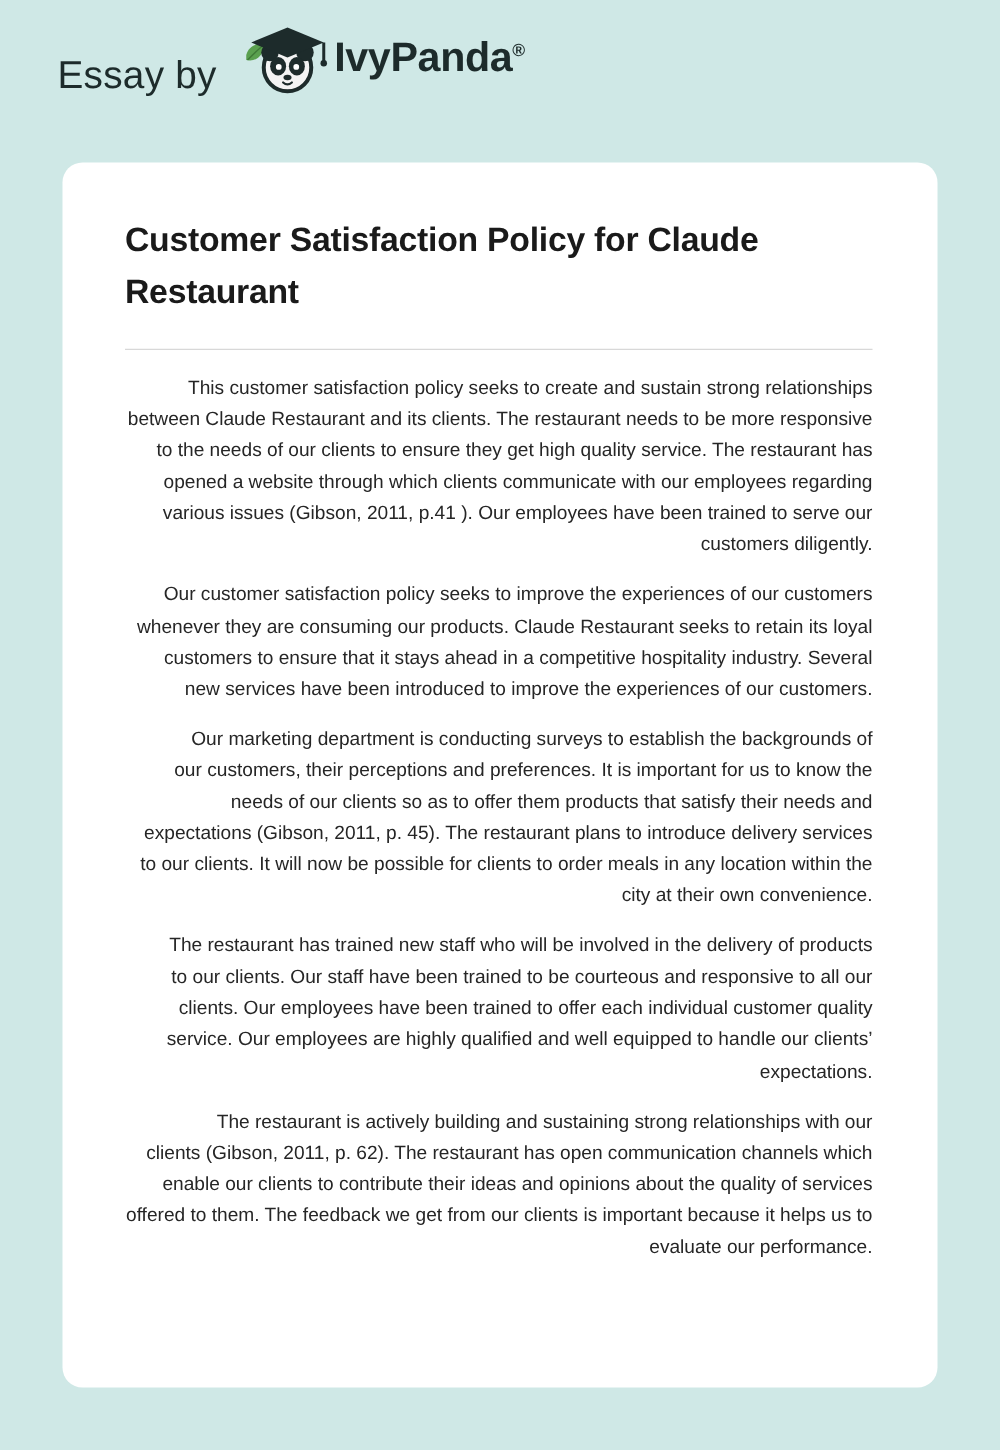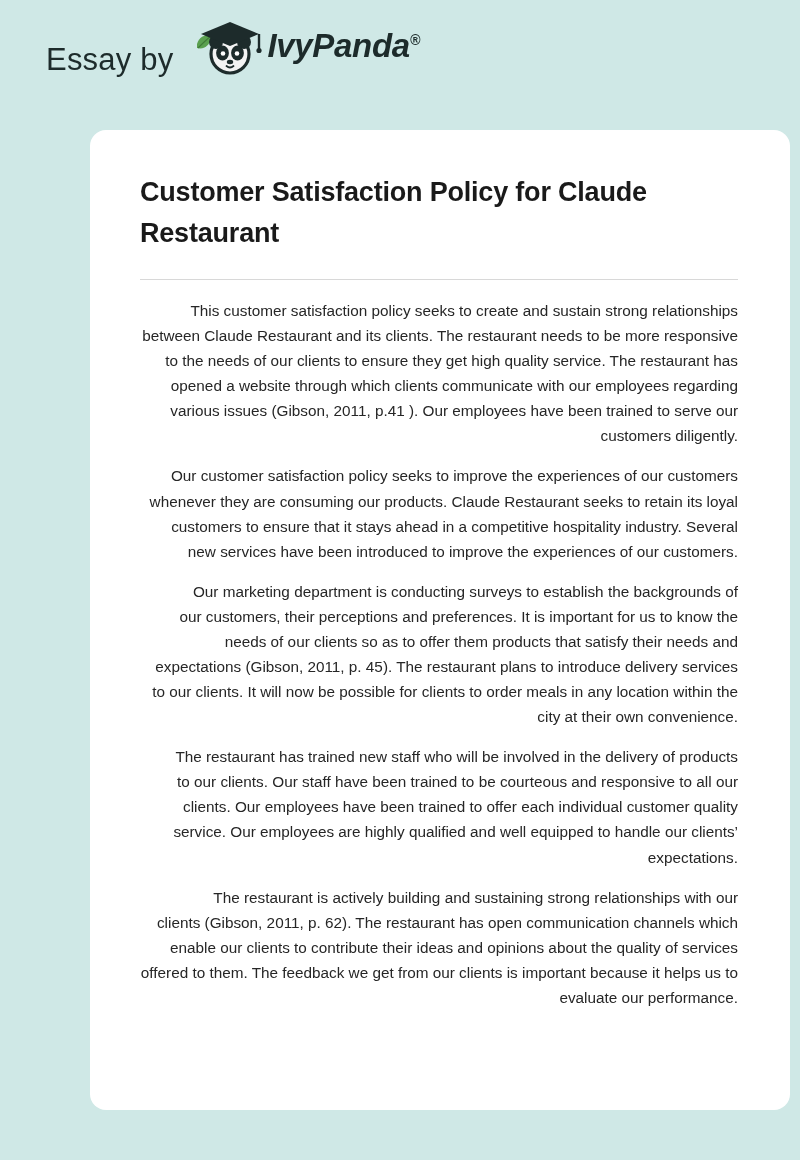--- a/index.html
+++ b/index.html
@@ -47,40 +47,38 @@
     flex: none;
   }
   .logo-brand {
     font-size: 33px;
     font-weight: bold;
     color: #1d2b2b;
     letter-spacing: -0.3px;
     margin-left: -2px;
     position: relative;
     font-family: "Liberation Sans", sans-serif;
-    font-style: italic;
   }
   .logo-reg {
     font-size: 14px;
     vertical-align: super;
     font-weight: bold;
   }
 
   
   .card {
     position: absolute;
     top: 130px;
     left: 50px;
     width: 700px;
     min-height: 980px;
     background: #ffffff;
     border-radius: 16px;
     box-sizing: border-box;
     padding: 42px 26px 40px 24px;
-    margin-left: 40px;
   }
   .doc-title {
     font-size: 27px;
     line-height: 1.5;
     font-weight: bold;
     color: #1a1a1a;
     margin: 0 0 26px 0;
     padding: 0 30px 0 26px;
     letter-spacing: -0.2px;
   }

